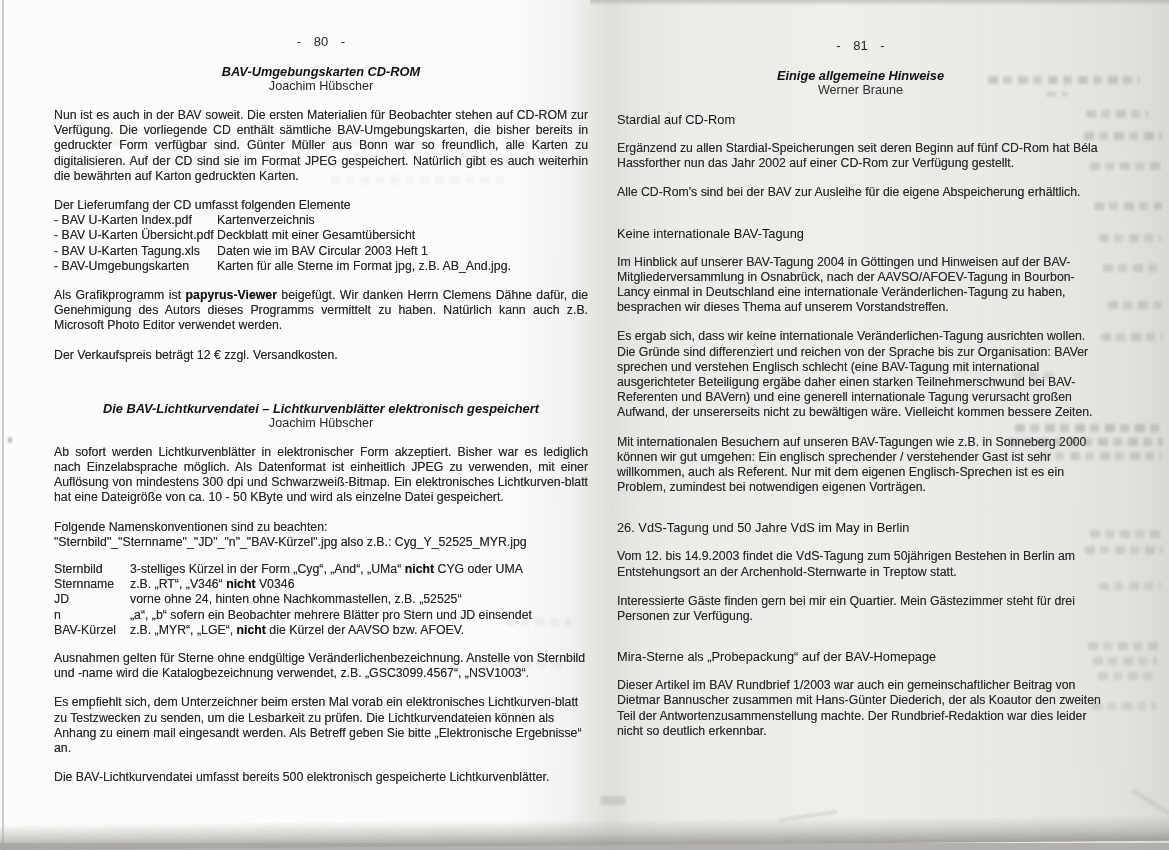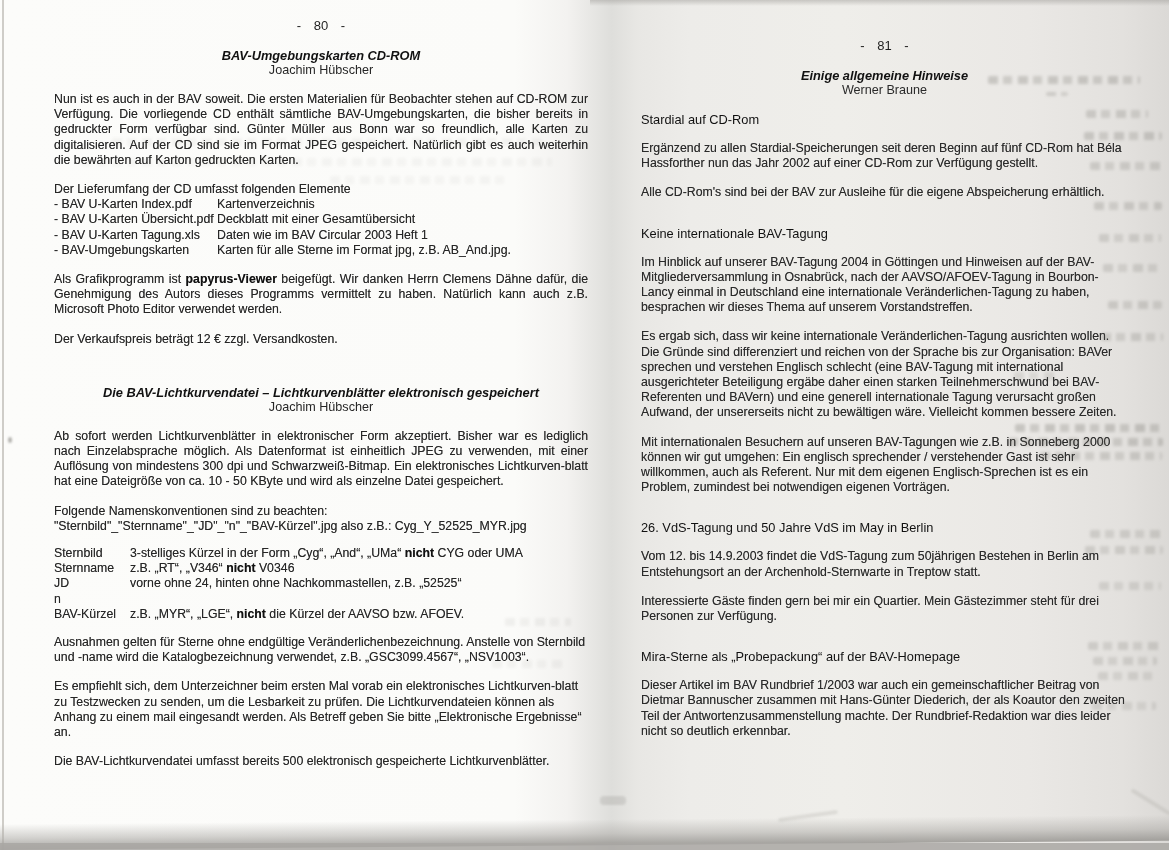--- a/index.html
+++ b/index.html
@@ -6,22 +6,22 @@
   body{
     width:1169px;height:850px;position:relative;overflow:hidden;
     font-family:"Liberation Sans","DejaVu Sans",sans-serif;
     background:linear-gradient(90deg,
       #fcfcfa 0%, #fbfbf9 44%, #f3f2f0 48.5%, #dededb 52.3%,
       #e8e7e4 54.5%, #edecE9 59%, #efeeea 72%, #eae8e5 88%,
       #e3e1de 96%, #dbd9d6 100%);
   }
   .scan{position:absolute;inset:0;}
   
-  .page-left{position:absolute;left:54px;top:18px;width:534px;color:#262626;}
-  .page-right{position:absolute;left:641px;top:38px;width:487px;color:#2a2a2a;}
+  .page-left{position:absolute;left:54px;top:34px;width:534px;color:#262626;}
+  .page-right{position:absolute;left:617px;top:38px;width:487px;color:#2a2a2a;}
   .pagenum{text-align:center;font-size:13px;word-spacing:9px;color:#1f1f1f;margin-bottom:15px;}
   .center-title{text-align:center;font-weight:bold;font-size:12.8px;line-height:15px;color:#111;font-style:italic;}
   .center-author{text-align:center;font-size:12.6px;line-height:15px;margin-bottom:14px;}
   .para{font-size:12.3px;line-height:15.2px;margin:0 0 14px;text-shadow:0 0 .4px rgba(40,40,40,.55);}
   .just{text-align:justify;}
   .tight{margin-bottom:0;}
   b{color:#111;}
   
   .cd-row{display:flex;font-size:12.3px;line-height:15.2px;text-shadow:0 0 .4px rgba(40,40,40,.55);}
   .cd-name{width:163px;flex:none;}
@@ -103,20 +103,21 @@
         <div class="nm-row">
           <span class="nm-label">Sternname</span>
           <span class="nm-desc"><span>z.B. „RT“, „V346“ </span><b>nicht</b><span> V0346</span></span>
         </div>
         <div class="nm-row">
           <span class="nm-label">JD</span>
           <span class="nm-desc"><span>vorne ohne 24, hinten ohne Nachkommastellen, z.B. „52525“</span><b></b><span></span></span>
         </div>
         <div class="nm-row">
           <span class="nm-label">n</span>
+          <span class="nm-desc"><span>„a“, „b“ sofern ein Beobachter mehrere Blätter pro Stern und JD einsendet</span><b></b><span></span></span>
         </div>
         <div class="nm-row">
           <span class="nm-label">BAV-Kürzel</span>
           <span class="nm-desc"><span>z.B. „MYR“, „LGE“, </span><b>nicht</b><span> die Kürzel der AAVSO bzw. AFOEV.</span></span>
         </div>
       </div>
 
       <p class="para">Ausnahmen gelten für Sterne ohne endgültige Veränderlichenbezeichnung. Anstelle von Sternbild und -name wird die Katalogbezeichnung verwendet, z.B. „GSC3099.4567“, „NSV1003“.</p>
       <p class="para">Es empfiehlt sich, dem Unterzeichner beim ersten Mal vorab ein elektronisches Lichtkurven-blatt zu Testzwecken zu senden, um die Lesbarkeit zu prüfen. Die Lichtkurvendateien können als Anhang zu einem mail eingesandt werden. Als Betreff geben Sie bitte „Elektronische Ergebnisse“ an.</p>
       <p class="para">Die BAV-Lichtkurvendatei umfasst bereits 500 elektronisch gespeicherte Lichtkurvenblätter.</p>

